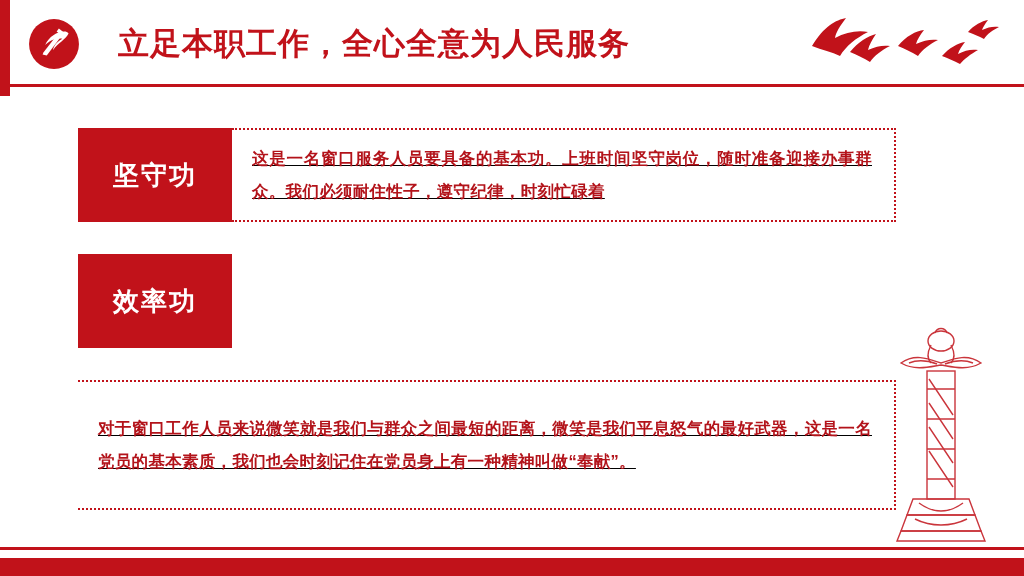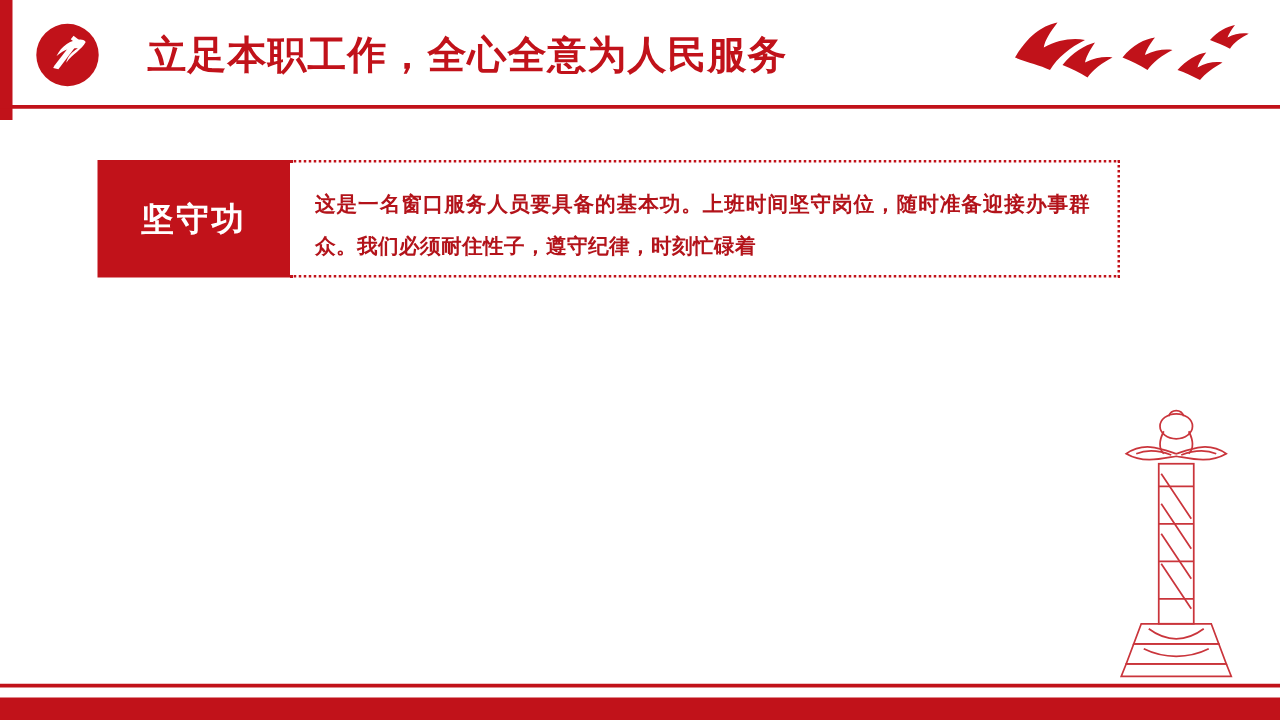--- a/index.html
+++ b/index.html
@@ -111,21 +111,22 @@
     align-items: center;
     justify-content: center;
     letter-spacing: 2px;
   }
   .row-body {
     flex: 1 1 auto;
     border: 2px dotted #c1121a;
     border-left: none;
     padding: 18px 22px 18px 20px;
     display: flex;
-    align-items: flex-start;
+    align-items: center;
+    text-decoration: underline;
   }
   .row-text {
     font-size: 16.5px;
     font-weight: bold;
     color: #b3131a;
     line-height: 2.0;
     letter-spacing: 0.3px;
     text-align: justify;
   }
 
@@ -194,21 +195,25 @@
 <div class="content">
 
   <div class="row r1">
     <div class="row-label">坚守功</div>
     <div class="row-body">
       <div class="row-text">这是一名窗口服务人员要具备的基本功。上班时间坚守岗位，随时准备迎接办事群众。我们必须耐住性子，遵守纪律，时刻忙碌着</div>
     </div>
   </div>
 
   <div class="row r2">
+    <div class="row-label">效率功</div>
   </div>
 
   <div class="row r3">
+    <div class="row-body">
+      <div class="row-text">对于窗口工作人员来说微笑就是我们与群众之间最短的距离，微笑是我们平息怒气的最好武器，这是一名党员的基本素质，我们也会时刻记住在党员身上有一种精神叫做“奉献”。</div>
+    </div>
   </div>
 
 </div>
 
 <div class="footer-rule"></div>
 <div class="footer-bar"></div>
 
 </body></html>

